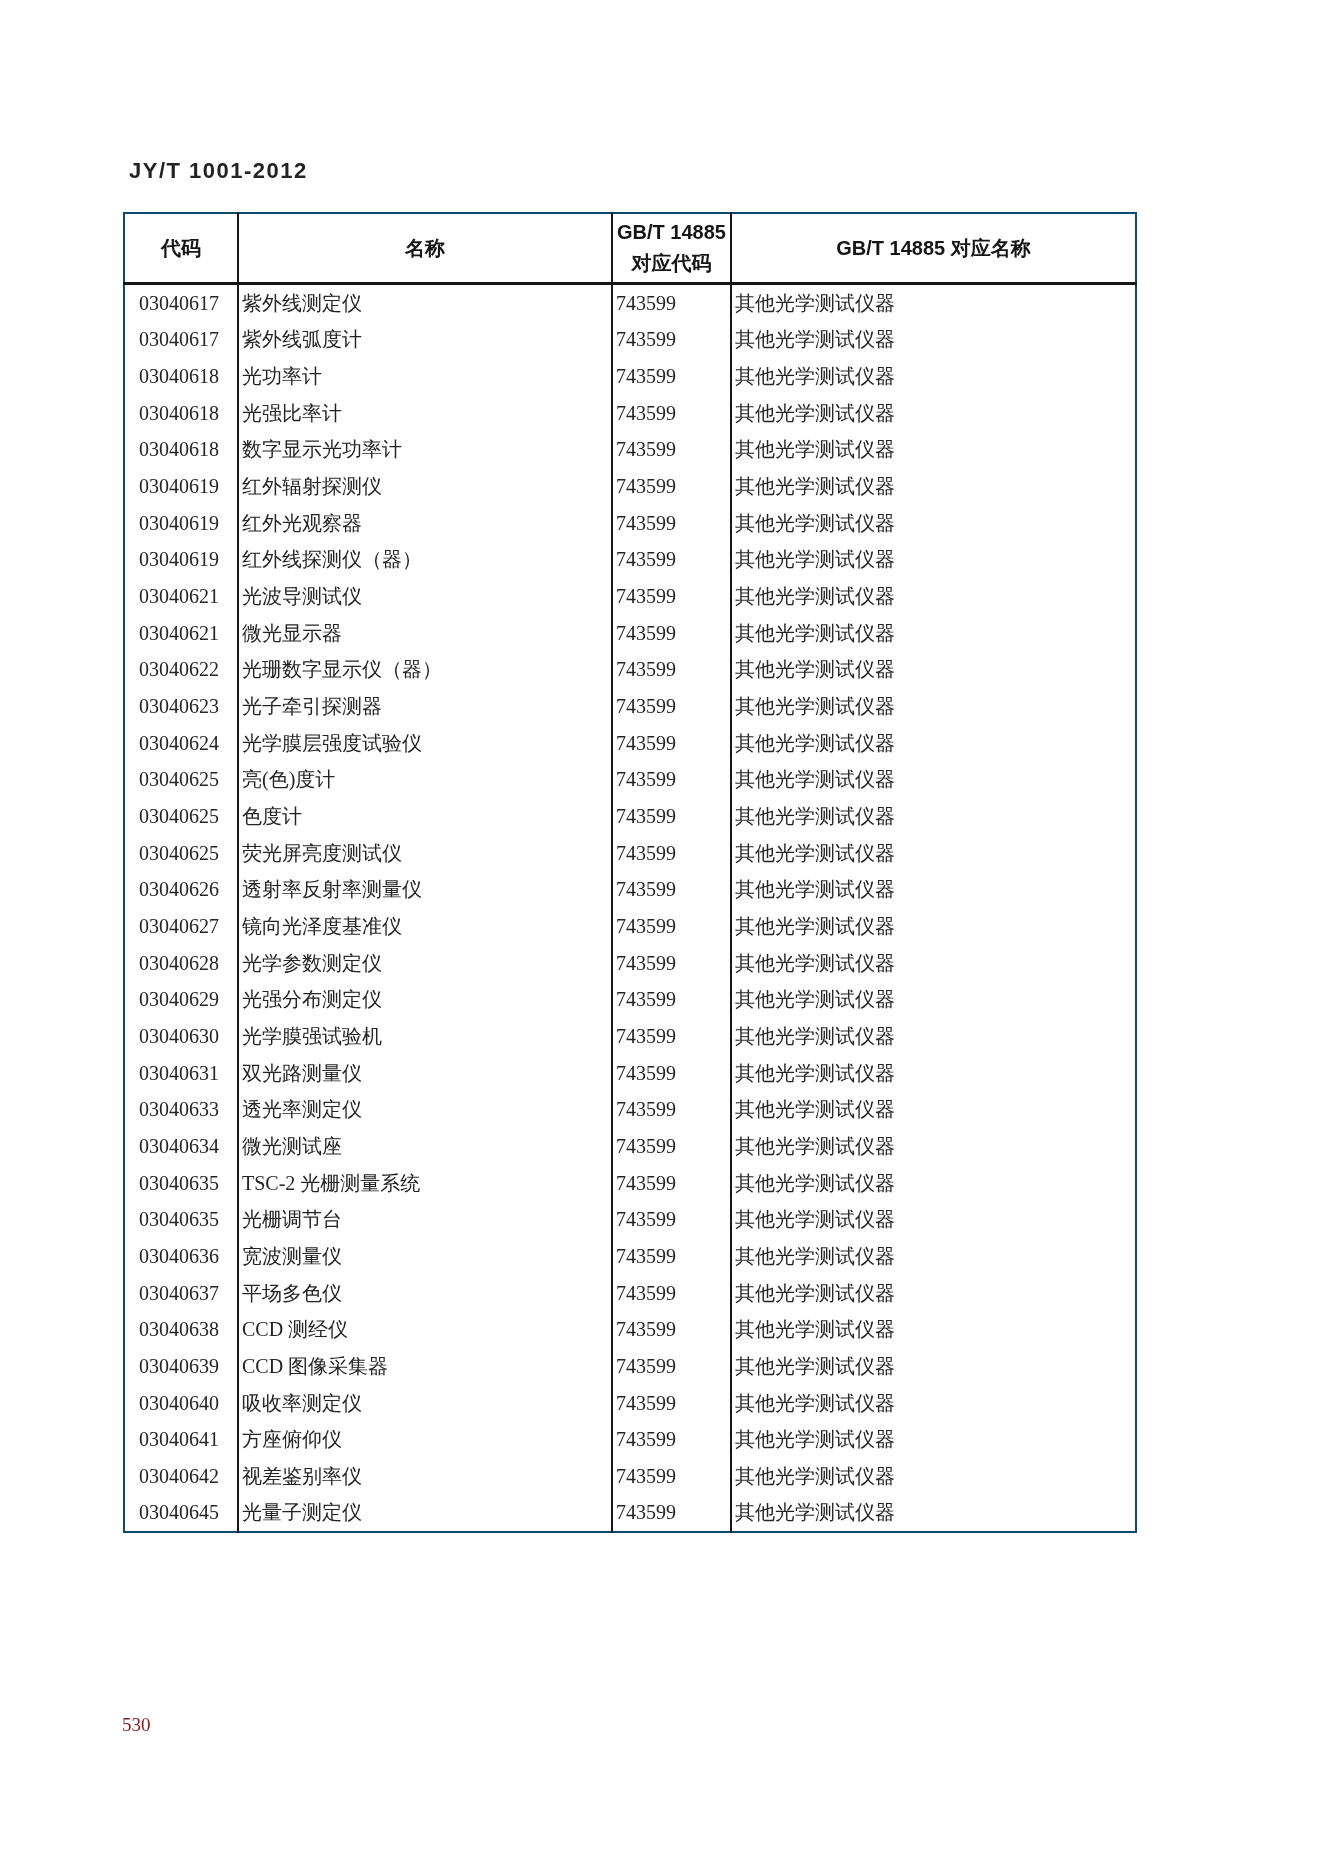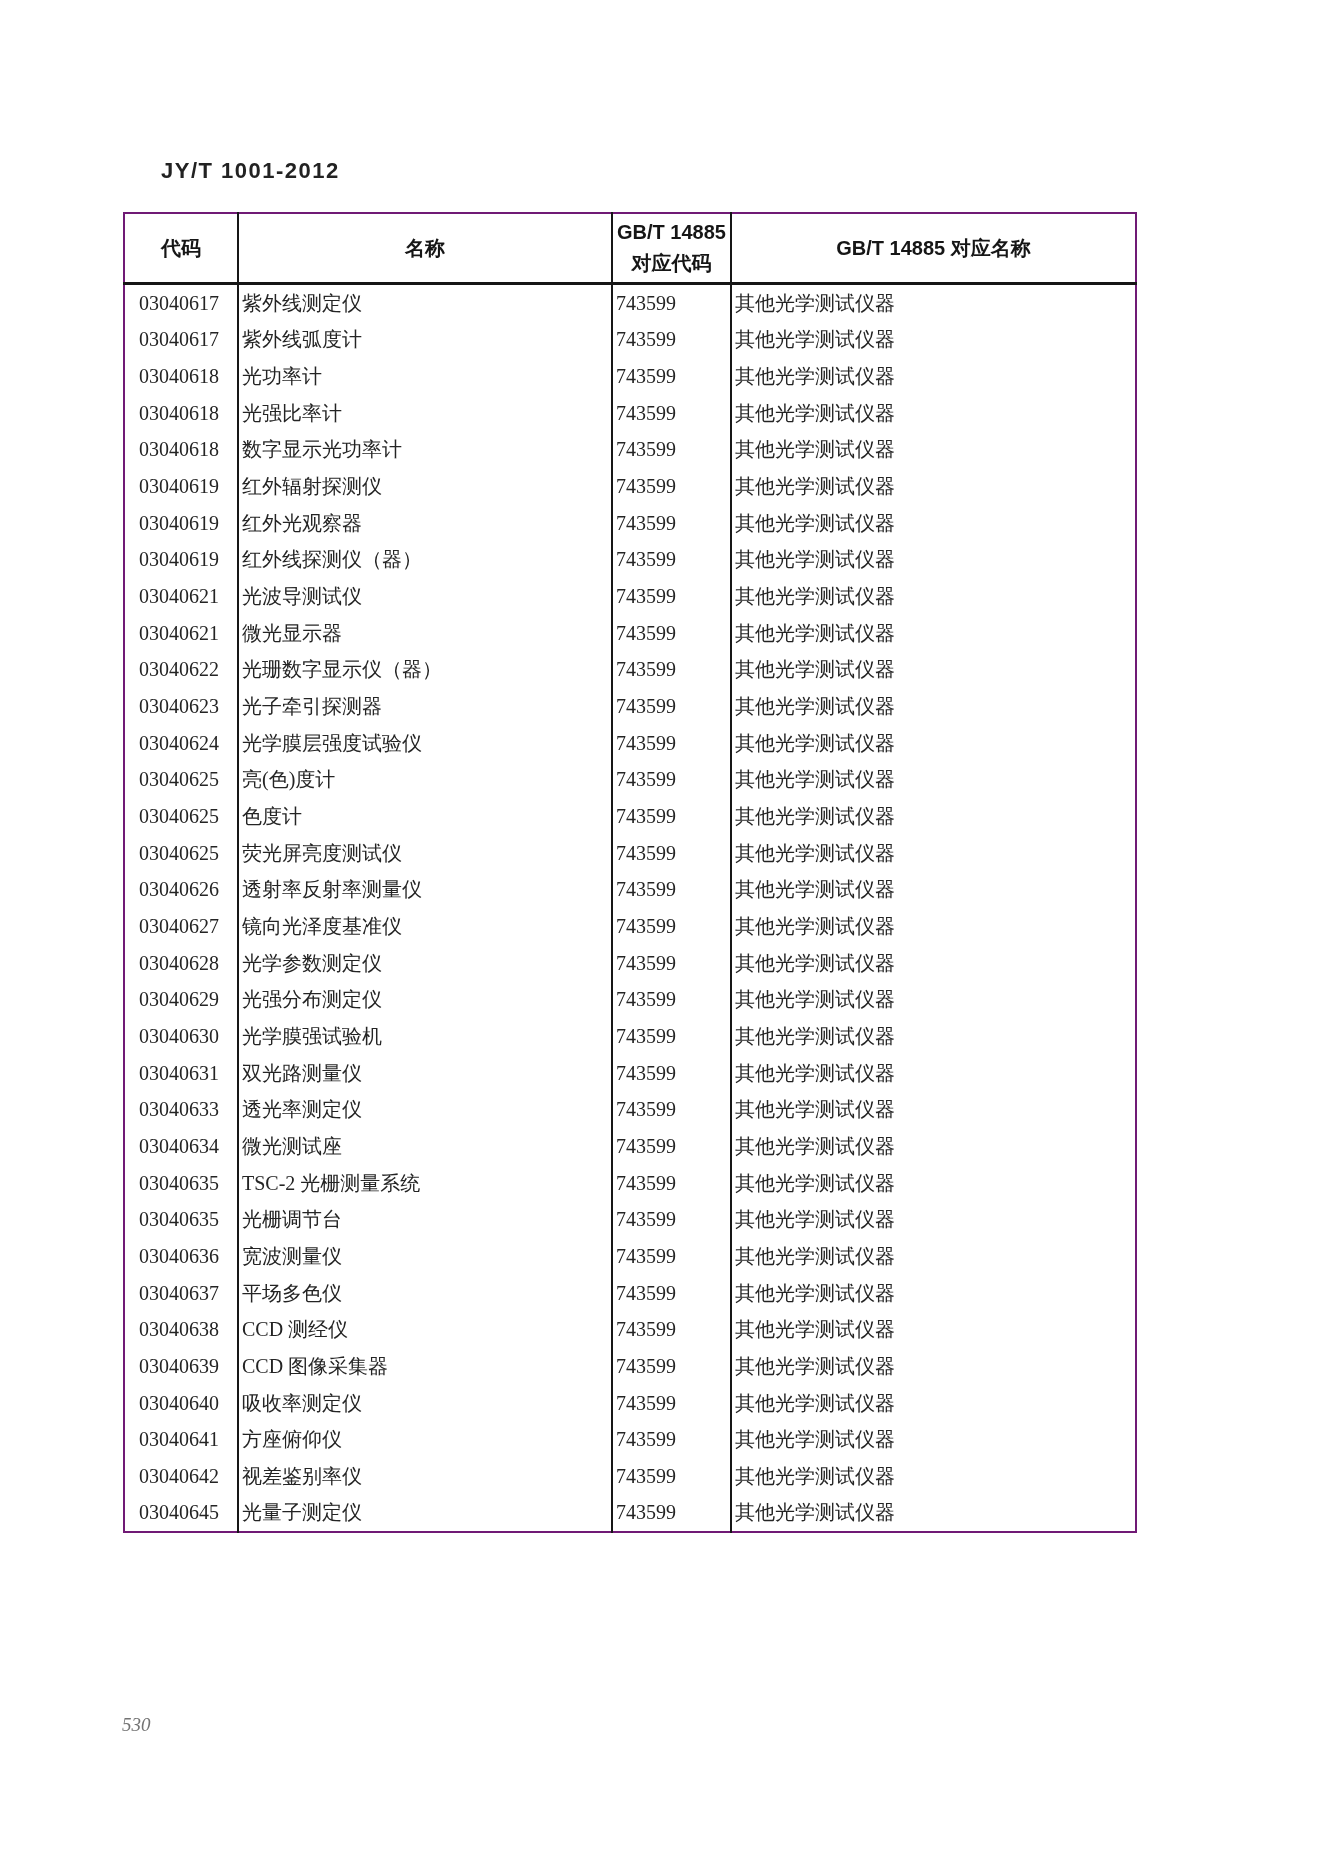--- a/index.html
+++ b/index.html
@@ -23,30 +23,29 @@
   .doc-number {
     position: absolute;
     left: 129px;
     top: 158px;
     font-family: "Liberation Sans", sans-serif;
     font-size: 22px;
     font-weight: bold;
     letter-spacing: 1.5px;
     color: #222222;
     white-space: nowrap;
-    margin-left: 32px;
   }
   table.code-table {
     position: absolute;
     left: 123px;
     top: 212px;
     width: 1012px;
     border-collapse: collapse;
     table-layout: fixed;
-    border: 2px solid #701a75;
+    border: 2px solid #0c4a6e;
   }
   table.code-table col.c1 { width: 114px; }
   table.code-table col.c2 { width: 374px; }
   table.code-table col.c3 { width: 119px; }
   table.code-table col.c4 { width: 405px; }
   table.code-table th {
     height: 68px;
     font-family: "Liberation Sans", sans-serif;
     font-size: 20px;
     font-weight: bold;
@@ -73,22 +72,21 @@
     overflow: hidden;
   }
   table.code-table td:last-child { border-right: none; font-family: Liberation Serif, serif; }
   table.code-table td:first-child { padding-left: 14px; }
   .page-number {
     position: absolute;
     left: 122px;
     top: 1714px;
     font-family: "Liberation Serif", serif;
     font-size: 19px;
-    color: #737373;
-    font-style: italic;
+    color: #7f1d1d;
   }
 </style>
 </head>
 <body>
 
 <div class="page">
 
   <div class="doc-number">JY/T 1001-2012</div>
 
   <table class="code-table">

